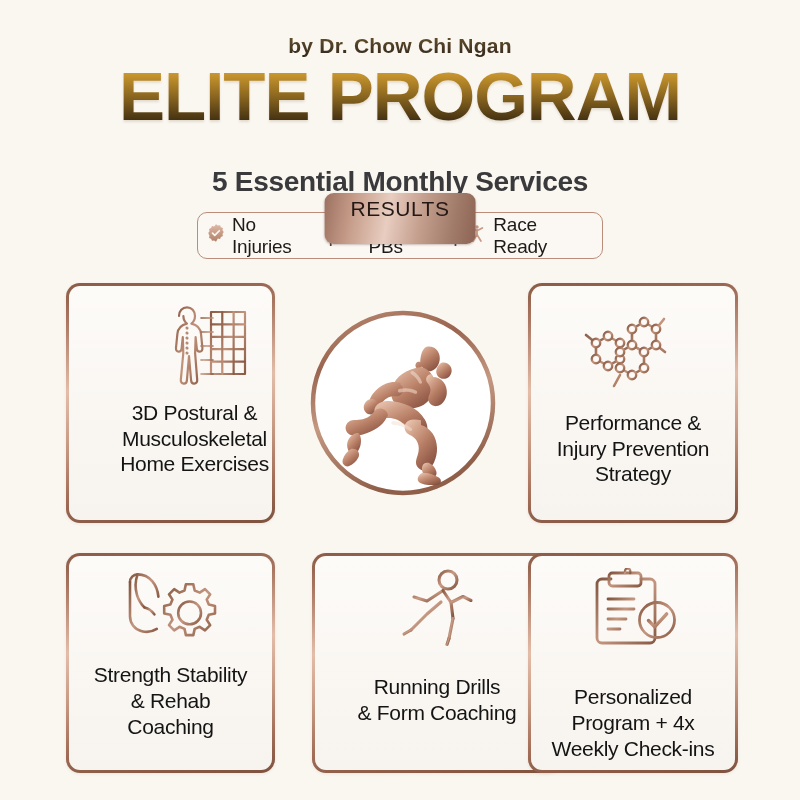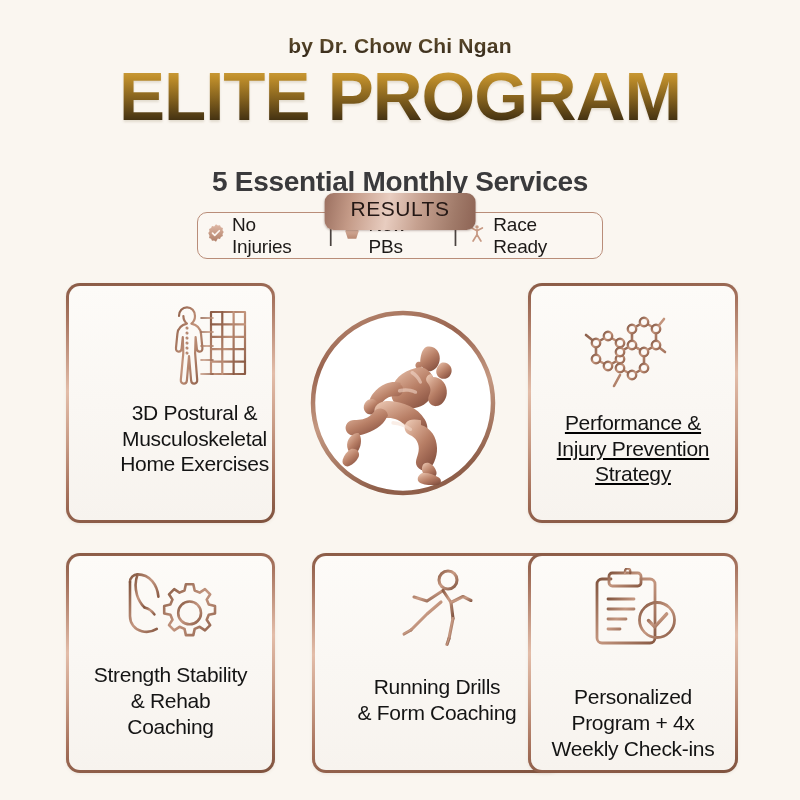--- a/index.html
+++ b/index.html
@@ -75,21 +75,21 @@
     left: 197px;
     width: 406px;
     height: 68px;
   }
   .results-pill {
     position: absolute;
     top: 0;
     left: 50%;
     transform: translateX(-50%);
     z-index: 3;
-    padding: 4px 26px 9px 26px;
+    padding: 4px 26px 23px 26px;
     border-radius: 9px;
     background: linear-gradient(100deg, #9b7060 0%, #c49a87 18%, #e8cdc0 42%, #c6a190 62%, #a07a69 85%, #8d6354 100%);
     font-size: 21px;
     font-weight: 500;
     letter-spacing: 0.5px;
     color: #241815;
     box-shadow: 0 1px 2px rgba(90,60,50,0.3);
   }
   .results-box {
     position: absolute;
@@ -152,21 +152,21 @@
   }
   .card-label {
     text-align: center;
     color: #141414;
     font-weight: normal;
     letter-spacing: -0.3px;
   }
 
   
   #card-assessment { left: 66px;  top: 283px; width: 209px; height: 240px; padding-left: 48px; }
-  #card-strategy   { left: 528px; top: 283px; width: 210px; height: 240px; text-decoration: underline; }
+  #card-strategy   { left: 528px; top: 283px; width: 210px; height: 240px; }
   
   #card-strength     { left: 66px;  top: 553px; width: 209px; height: 220px; }
   #card-drills       { left: 312px; top: 553px; width: 250px; height: 220px; }
   #card-personalized { left: 528px; top: 553px; width: 210px; height: 220px; }
 
   #card-assessment .card-icon { margin-top: 16px; height: 86px; }
   #card-strategy   .card-icon { margin-top: 22px; height: 86px; }
   #card-strength   .card-icon { margin-top: 14px; height: 78px; }
   #card-drills     .card-icon { margin-top: 12px; height: 82px; }
   #card-personalized .card-icon { margin-top: 12px; height: 84px; }

